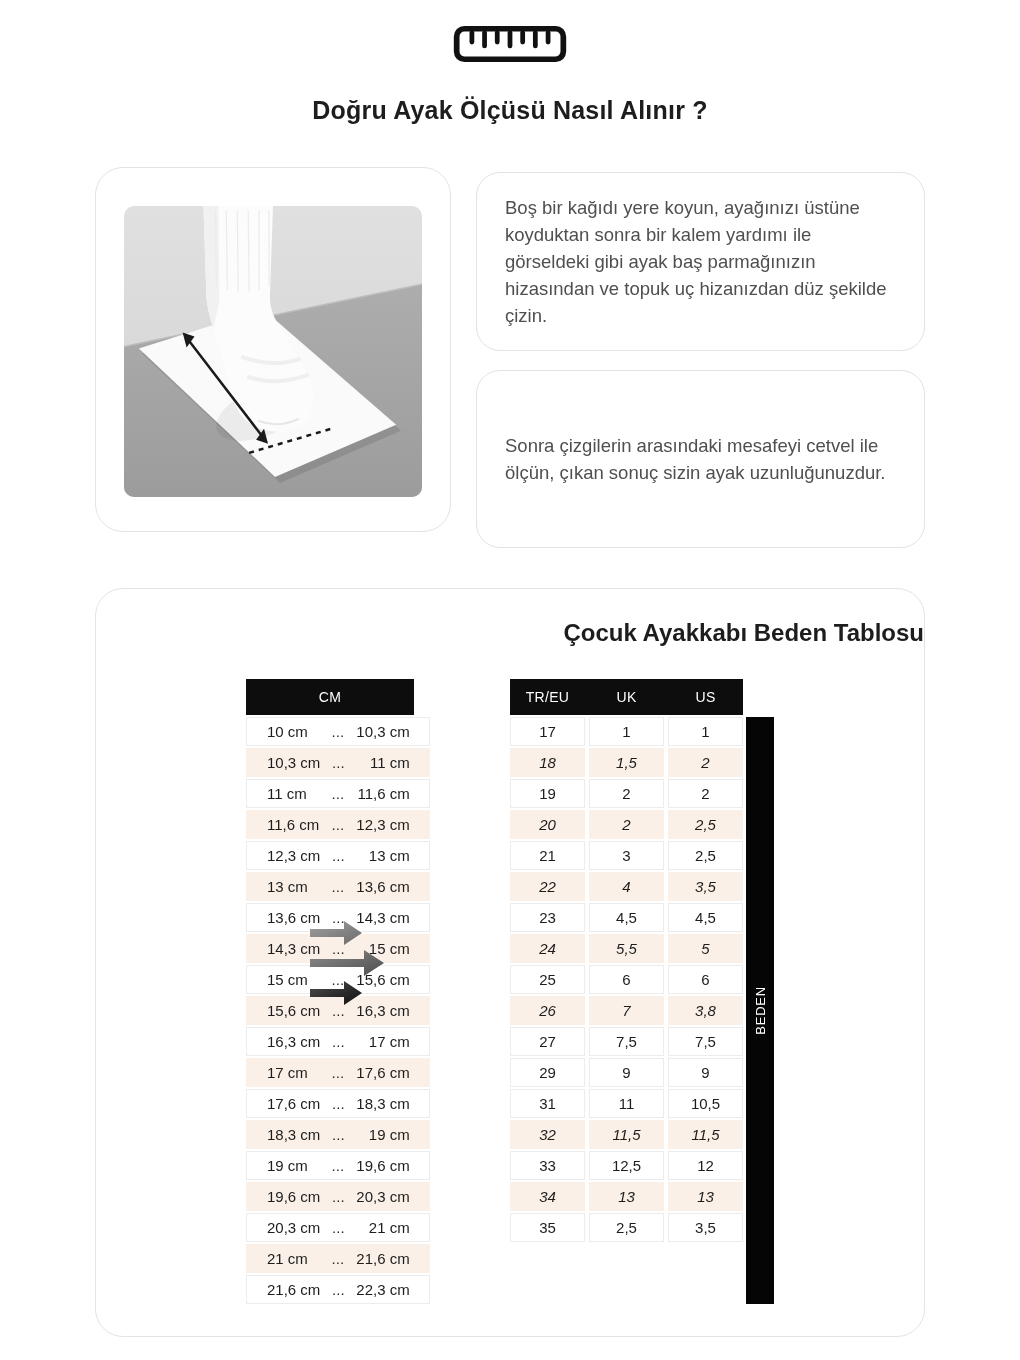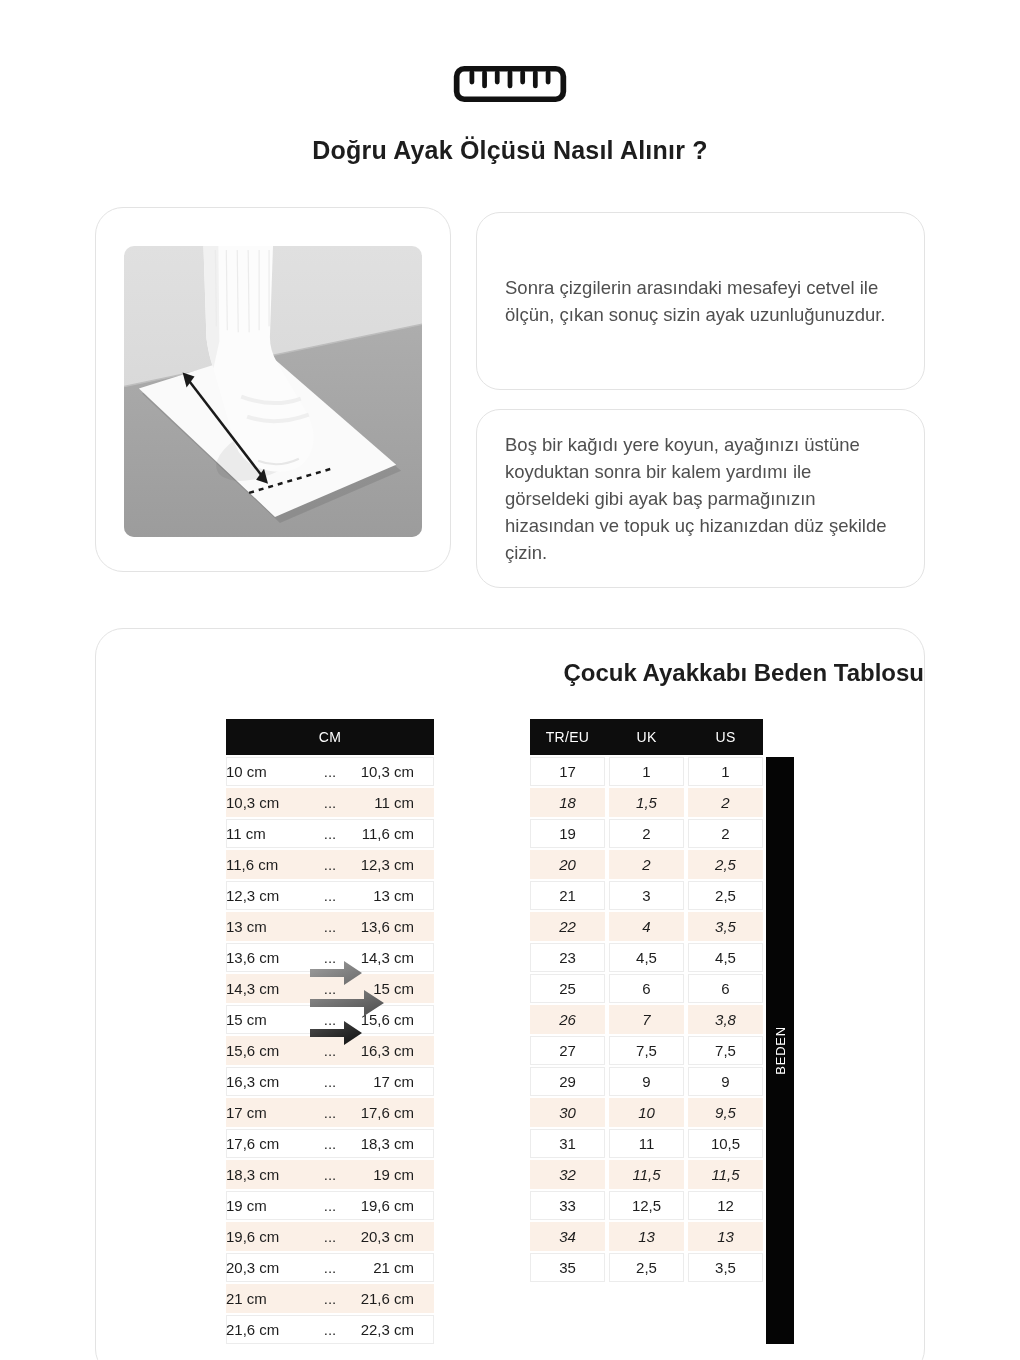--- a/index.html
+++ b/index.html
@@ -4,21 +4,21 @@
 <style>
   * { margin:0; padding:0; box-sizing:border-box; }
   html,body { background:#ffffff; }
   body {
     width:1020px; height:1360px; margin:0 auto; position:relative;
     font-family:"Liberation Sans", sans-serif; color:#1d1d1d; overflow:hidden;
   }
   .content { width:830px; margin:0 auto; }
 
   
-  .page-header { text-align:center; padding-top:64px; }
+  .page-header { text-align:center; padding-top:24px; }
   .ruler-wrap { display:flex; justify-content:center; }
   .ruler-wrap svg { width:118px; height:40px; }
   .page-title { font-size:25px; font-weight:bold; margin-top:32px; letter-spacing:0.2px; }
 
   
   .top-section { display:flex; gap:25px; margin-top:42px; }
   .image-card {
     width:356px; height:365px; flex:0 0 356px;
     border:1px solid #e3e3e3; border-radius:28px;
     padding:38px 28px 34px 28px; background:#fff;
@@ -42,26 +42,26 @@
 
   .thead {
     background:#0d0d0d; color:#ffffff; height:36px; font-size:14px;
     display:flex; align-items:center; justify-content:center; letter-spacing:0.3px;
   }
   .rows { display:grid; grid-auto-rows:29px; row-gap:2px; margin-top:2px; }
   .row-white { background:#ffffff; box-shadow:inset 0 0 0 1px #ececec; }
   .row-alt { background:#fbf0e7; }
 
   
-  .cm-table { width:208px; margin-right:96px; }
+  .cm-table { width:168px; margin-right:96px; }
   .cm-row {
     display:grid; grid-template-columns:1fr 36px 1fr; align-items:center;
     font-size:15px; color:#1d1d1d;
   }
-  .cm-from { text-align:left; white-space:nowrap; }
+  .cm-from { text-align:left; padding-left:21px; white-space:nowrap; }
   .cm-sep  { text-align:center; color:#2a2a2a; }
   .cm-to   { text-align:right; padding-right:20px; white-space:nowrap; }
 
   
   .size-block { display:flex; align-items:stretch; }
   .size-table { width:233px; }
   .size-head { display:grid; grid-template-columns:1fr 1fr 1fr; column-gap:4px; background:transparent; }
   .size-head .thead-cell {
     background:#0d0d0d; color:#fff; height:36px; font-size:14px;
     display:flex; align-items:center; justify-content:center; letter-spacing:0.3px;
@@ -158,24 +158,24 @@
           <line x1="66" y1="135" x2="138" y2="228" stroke="#1a1a1a" stroke-width="2.5"></line>
           <polygon points="59,126 71,130 63,141" fill="#1a1a1a"></polygon>
           <polygon points="145,237 133,233 141,222" fill="#1a1a1a"></polygon>
         </g>
 
         <line x1="126" y1="246" x2="212" y2="221" stroke="#1a1a1a" stroke-width="2.5" stroke-dasharray="5 5"></line>
       </svg>
     </div>
 
     <div class="right-col">
+      <div class="text-box first">Boş bir kağıdı yere koyun, ayağınızı üstüne koyduktan sonra bir kalem yardımı ile görseldeki gibi ayak baş parmağınızın hizasından ve topuk uç hizanızdan düz şekilde çizin.</div>
       <div class="text-box second">
         <span>Sonra çizgilerin arasındaki mesafeyi cetvel ile ölçün, çıkan sonuç sizin ayak uzunluğunuzdur.</span>
       </div>
-      <div class="text-box first">Boş bir kağıdı yere koyun, ayağınızı üstüne koyduktan sonra bir kalem yardımı ile görseldeki gibi ayak baş parmağınızın hizasından ve topuk uç hizanızdan düz şekilde çizin.</div>
     </div>
   </div>
 
   <div class="table-card">
     <h2 class="section-title">Çocuk Ayakkabı Beden Tablosu</h2>
 
     <div class="tables-wrap">
 
       <div class="cm-table">
         <div class="thead">CM</div>
@@ -334,44 +334,44 @@
               <div class="size-row row-alt">
                 <div class="size-cell">22</div>
                 <div class="size-cell">4</div>
                 <div class="size-cell">3,5</div>
               </div>
               <div class="size-row row-white">
                 <div class="size-cell">23</div>
                 <div class="size-cell">4,5</div>
                 <div class="size-cell">4,5</div>
               </div>
+              <div class="size-row row-alt">
+                <div class="size-cell">24</div>
+                <div class="size-cell">5,5</div>
+                <div class="size-cell">5</div>
+              </div>
               <div class="size-row row-white">
                 <div class="size-cell">25</div>
                 <div class="size-cell">6</div>
                 <div class="size-cell">6</div>
               </div>
               <div class="size-row row-alt">
                 <div class="size-cell">26</div>
                 <div class="size-cell">7</div>
                 <div class="size-cell">3,8</div>
               </div>
               <div class="size-row row-white">
                 <div class="size-cell">27</div>
                 <div class="size-cell">7,5</div>
                 <div class="size-cell">7,5</div>
               </div>
               <div class="size-row row-white">
                 <div class="size-cell">29</div>
                 <div class="size-cell">9</div>
                 <div class="size-cell">9</div>
-              </div>
-              <div class="size-row row-alt">
-                <div class="size-cell">30</div>
-                <div class="size-cell">10</div>
-                <div class="size-cell">9,5</div>
               </div>
               <div class="size-row row-white">
                 <div class="size-cell">31</div>
                 <div class="size-cell">11</div>
                 <div class="size-cell">10,5</div>
               </div>
               <div class="size-row row-alt">
                 <div class="size-cell">32</div>
                 <div class="size-cell">11,5</div>
                 <div class="size-cell">11,5</div>

